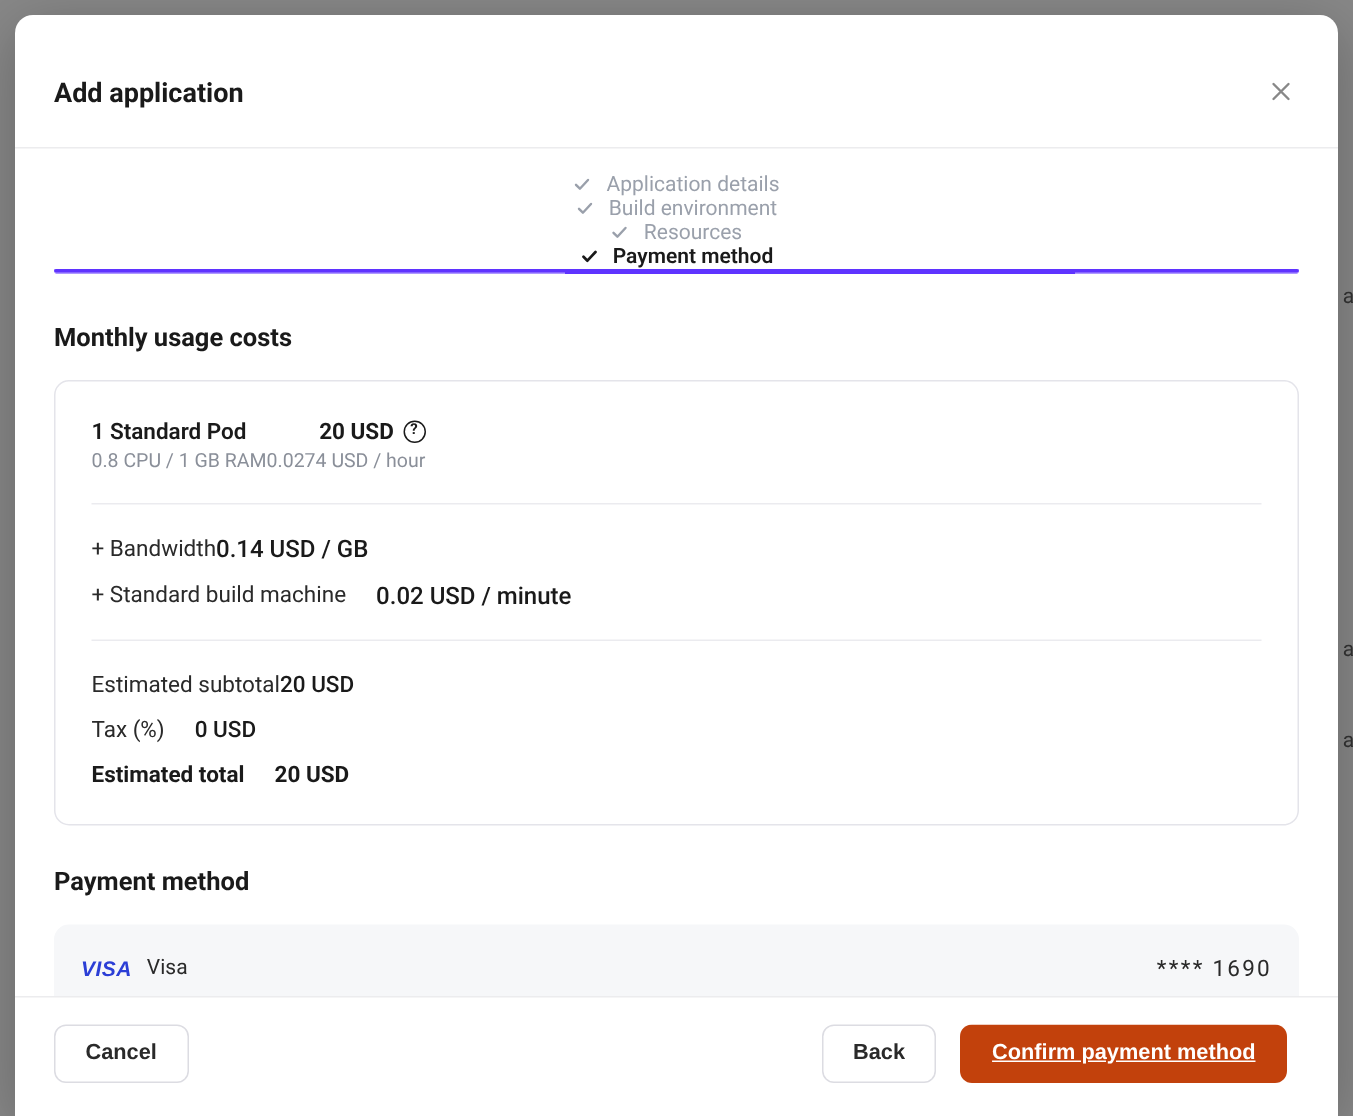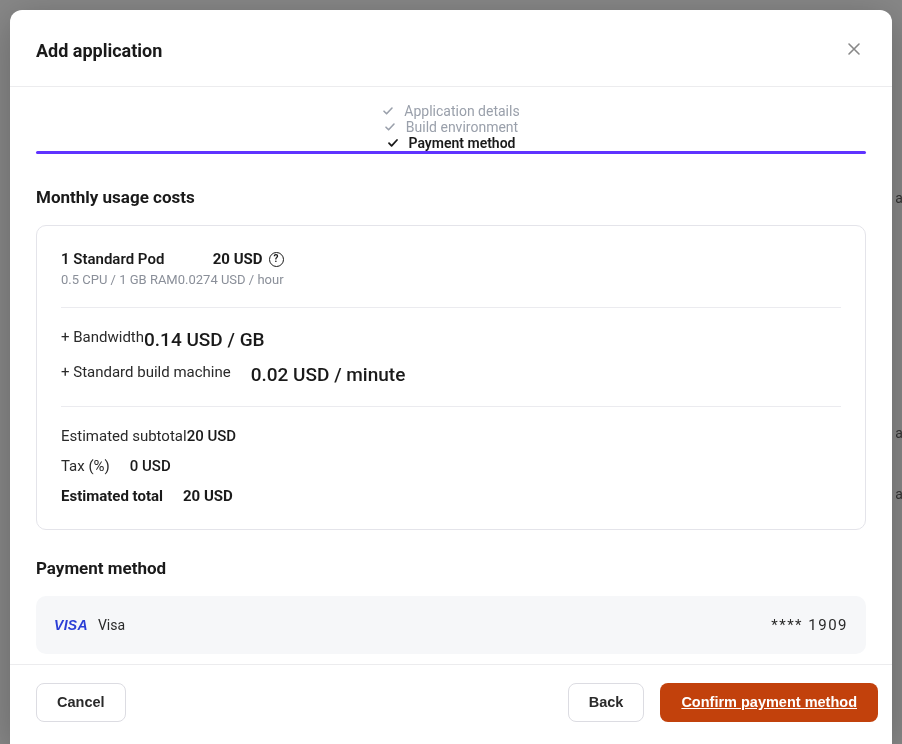--- a/index.html
+++ b/index.html
@@ -26,20 +26,21 @@
       display: flex;
       flex-direction: column;
       box-shadow: 0 8px 40px rgba(0,0,0,0.25);
     }
     .modal-header {
       display: flex;
       align-items: center;
       justify-content: space-between;
       padding: 28px 26px 24px 26px;
       border-bottom: 1px solid #ececee;
+      margin-top: 12px;
     }
     .modal-title {
       font-size: 18px;
       font-weight: 700;
       color: #1a1a1a;
     }
     .close-btn {
       width: 24px;
       height: 24px;
       display: flex;
@@ -160,21 +161,21 @@
       justify-content: center;
       font-size: 10px;
       font-weight: 700;
       line-height: 1;
     }
     .line-label {
       font-size: 15px;
       color: #2a2a2a;
     }
     .line-price {
-      font-size: 19px;
+      font-size: 16px;
       color: #1a1a1a;
       font-weight: 500;
     }
     .summary-label {
       font-size: 15px;
       color: #2a2a2a;
     }
     .summary-price {
       font-size: 15px;
       color: #1a1a1a;
@@ -209,21 +210,21 @@
       font-size: 14px;
       letter-spacing: 0.3px;
     }
     .card-digits {
       font-size: 15px;
       color: #2a2a2a;
       letter-spacing: 1.5px;
     }
     .footer {
       border-top: 1px solid #ececee;
-      padding: 18px 14px 22px 26px;
+      padding: 18px 34px 22px 26px;
       display: flex;
       align-items: center;
       justify-content: space-between;
     }
     .footer-right {
       display: flex;
       gap: 16px;
     }
     .btn {
       border-radius: 8px;
@@ -281,41 +282,49 @@
       <span>Application details</span>
     </div>
     <div class="step">
       <span class="check-icon">
         <svg viewBox="0 0 12 12">
             <path d="M2 6.2 L4.6 8.8 L10 3" stroke="#9aa0ab" stroke-width="1.6" fill="none" stroke-linecap="round" stroke-linejoin="round"></path>
           </svg>
       </span>
       <span>Build environment</span>
     </div>
+    <div class="step">
+      <span class="check-icon">
+        <svg viewBox="0 0 12 12">
+            <path d="M2 6.2 L4.6 8.8 L10 3" stroke="#9aa0ab" stroke-width="1.6" fill="none" stroke-linecap="round" stroke-linejoin="round"></path>
+          </svg>
+      </span>
+      <span>Resources</span>
+    </div>
     <div class="step active">
       <span class="check-icon">
         <svg viewBox="0 0 12 12">
             <path d="M2 6.2 L4.6 8.8 L10 3" stroke="#1a1a1a" stroke-width="1.8" fill="none" stroke-linecap="round" stroke-linejoin="round"></path>
           </svg>
       </span>
       <span>Payment method</span>
     </div>
     <div class="stepper-underline"></div>
   </div>
 
   <div class="content">
 
     <div class="section-title">Monthly usage costs</div>
 
     <div class="cost-card">
 
       <div class="cost-row">
         <div>
           <div class="pod-title">1 Standard Pod</div>
-          <div class="pod-sub">0.5 CPU / 1 GB RAM</div>
+          <div class="pod-sub">0.8 CPU / 1 GB RAM</div>
         </div>
         <div>
           <div class="price-main">
             <span>20 USD</span>
             <span class="help-icon">?</span>
           </div>
           <div class="price-sub">0.0274 USD / hour</div>
         </div>
       </div>
 
@@ -347,21 +356,21 @@
 
     </div>
 
     <div class="section-title" style="margin-top:28px;">Payment method</div>
 
     <div class="payment-card">
       <div class="payment-left">
         <span class="visa-logo">VISA</span>
         <span>Visa</span>
       </div>
-      <div class="card-digits">**** 1909</div>
+      <div class="card-digits">**** 1690</div>
     </div>
 
   </div>
 
   <div class="footer">
     <button class="btn btn-secondary">Cancel</button>
     <div class="footer-right">
       <button class="btn btn-secondary">Back</button>
       <button class="btn btn-primary">Confirm payment method</button>
     </div>

